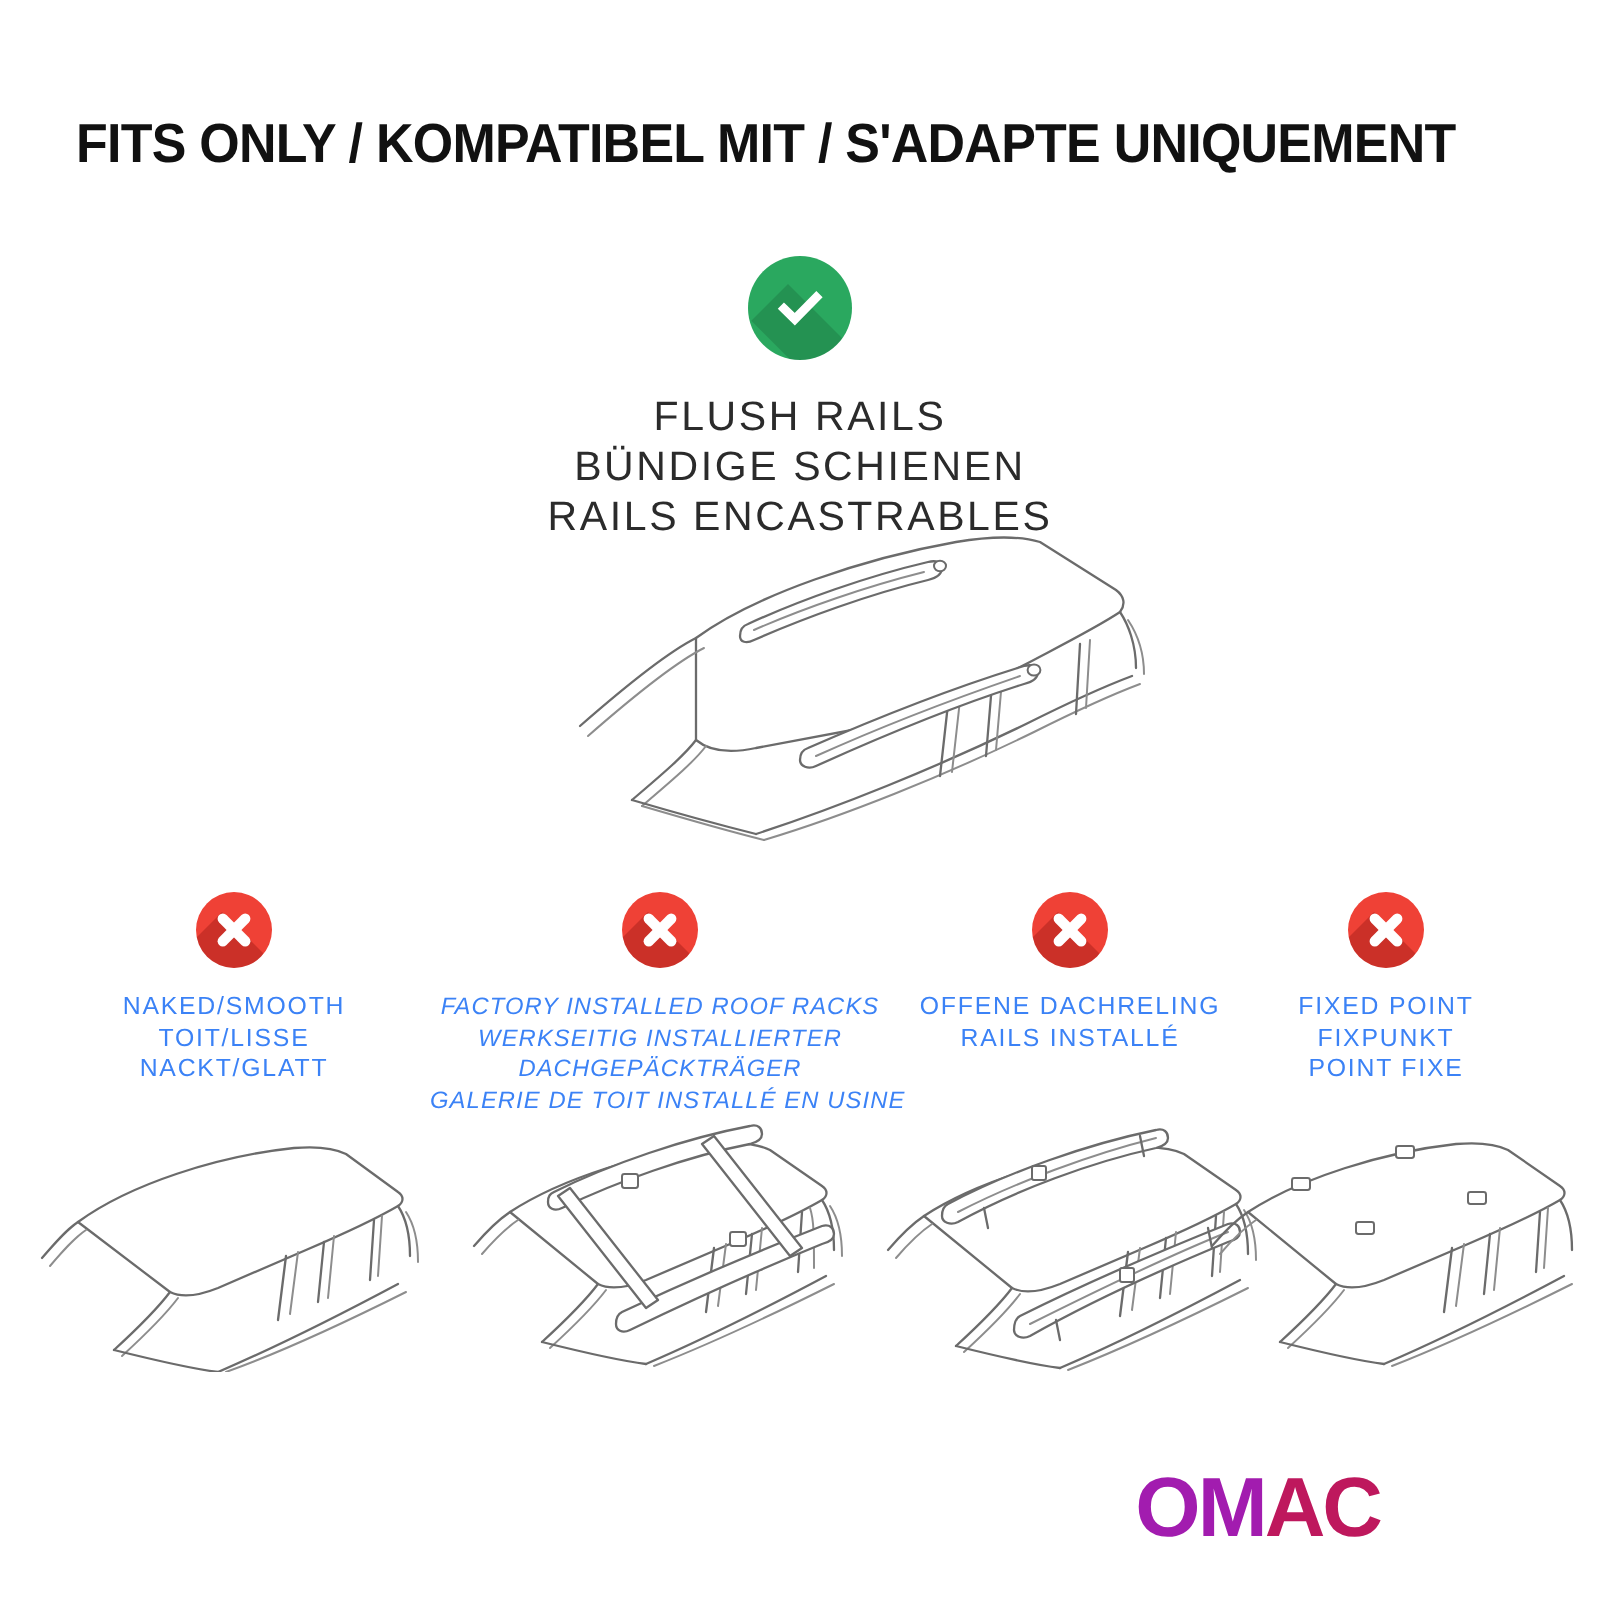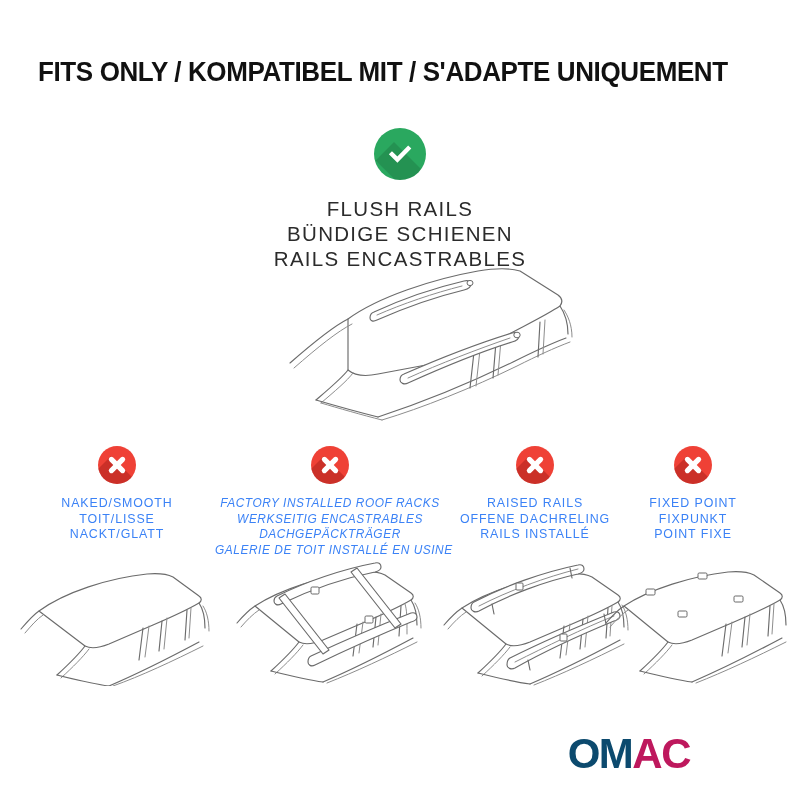--- a/index.html
+++ b/index.html
@@ -110,21 +110,21 @@
     display:flex; align-items:center;
   }
   .logo-text {
     font-size:42px;
     font-weight:bold;
     letter-spacing:-1.5px;
     line-height:1;
     font-family:"Liberation Sans", sans-serif;
     transform:scaleX(1.0);
   }
-  .logo-dark { color:#0c4a6e; }
+  .logo-dark { color:#a21caf; }
   .logo-red  { color:#be185d; }
 
   .art-stroke { fill:none; stroke:#6b6b6b; stroke-width:1.15; stroke-linejoin:round; stroke-linecap:round; }
   .art-stroke-lt { fill:none; stroke:#8d8d8d; stroke-width:1; stroke-linejoin:round; stroke-linecap:round; }
   .art-fill { fill:#ffffff; stroke:#6b6b6b; stroke-width:1.15; stroke-linejoin:round; }
 </style>
 </head>
 <body>
 
 <div class="page">
@@ -232,21 +232,21 @@
         <span class="xshadow"></span>
         <svg width="24" height="24" viewBox="0 0 24 24" aria-hidden="true">
           <g stroke="#ffffff" stroke-width="5.2" stroke-linecap="round">
             <line x1="6.4" y1="6.4" x2="17.6" y2="17.6"></line>
             <line x1="17.6" y1="6.4" x2="6.4" y2="17.6"></line>
           </g>
         </svg>
       </div>
       <div class="col-text">
         <div>FACTORY INSTALLED ROOF RACKS</div>
-        <div>WERKSEITIG ENCASTRABLES</div>
+        <div>WERKSEITIG INSTALLIERTER</div>
         <div>DACHGEPÄCKTRÄGER</div>
         <div>GALERIE DE TOIT INSTALLÉ EN USINE</div>
       </div>
       <div class="col-art">
         <svg width="210" height="130" viewBox="0 0 210 130" aria-hidden="true">
           <path class="art-stroke" d="M30 50 C56 33 98 20 134 16 C146 15 154 16 160 19 L186 37
                    C189 39 189 42 186 44 C174 51 154 60 140 66 L98 84 C88 88 80 89 74 86 Z"></path>
           <path class="art-stroke" d="M30 50 C24 54 18 60 12 67"></path>
           <path class="art-stroke-lt" d="M34 54 C28 58 22 64 16 71"></path>
           <path class="art-stroke" d="M74 86 C68 94 58 104 46 115"></path>
@@ -281,21 +281,20 @@
       <div class="x-badge">
         <span class="xshadow"></span>
         <svg width="24" height="24" viewBox="0 0 24 24" aria-hidden="true">
           <g stroke="#ffffff" stroke-width="5.2" stroke-linecap="round">
             <line x1="6.4" y1="6.4" x2="17.6" y2="17.6"></line>
             <line x1="17.6" y1="6.4" x2="6.4" y2="17.6"></line>
           </g>
         </svg>
       </div>
       <div class="col-text">
-        <div>RAISED RAILS</div>
         <div>OFFENE DACHRELING</div>
         <div>RAILS INSTALLÉ</div>
       </div>
       <div class="col-art">
         <svg width="206" height="130" viewBox="0 0 206 130" aria-hidden="true">
           <path class="art-stroke" d="M30 52 C56 35 98 22 134 18 C146 17 154 18 160 21 L186 39
                    C189 41 189 44 186 46 C174 53 154 62 140 68 L98 86 C88 90 80 91 74 88 Z"></path>
           <path class="art-stroke" d="M30 52 C24 56 18 62 12 69"></path>
           <path class="art-stroke-lt" d="M34 56 C28 60 22 66 16 73"></path>
           <path class="art-stroke" d="M74 88 C68 96 58 106 46 117"></path>

